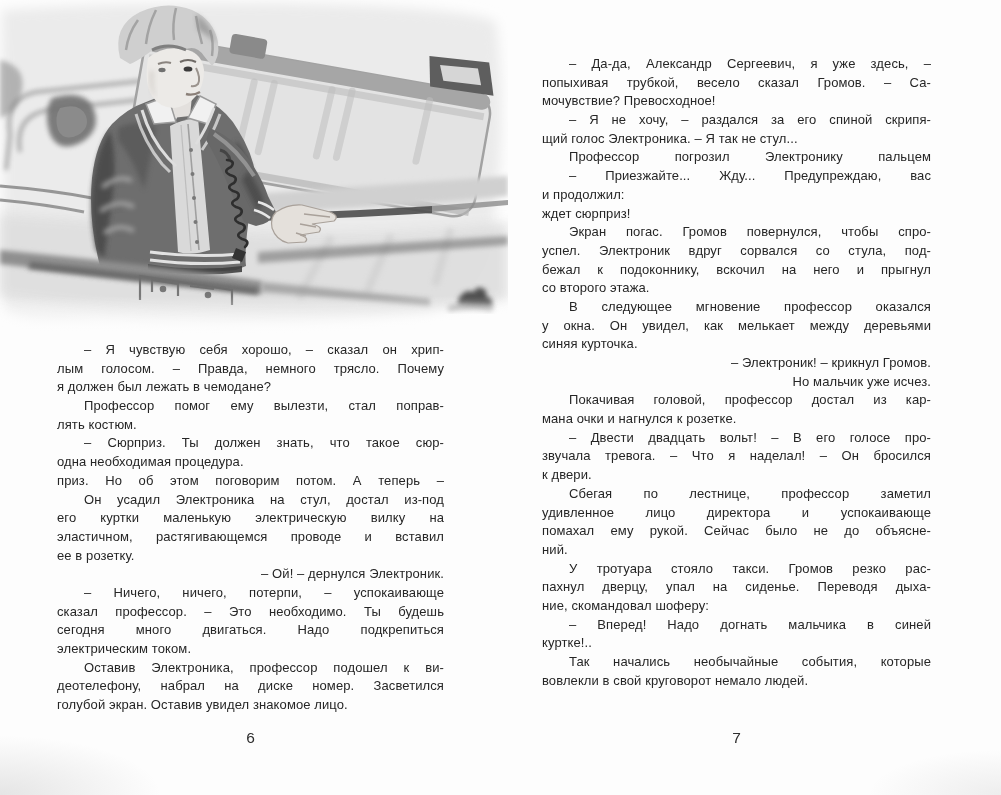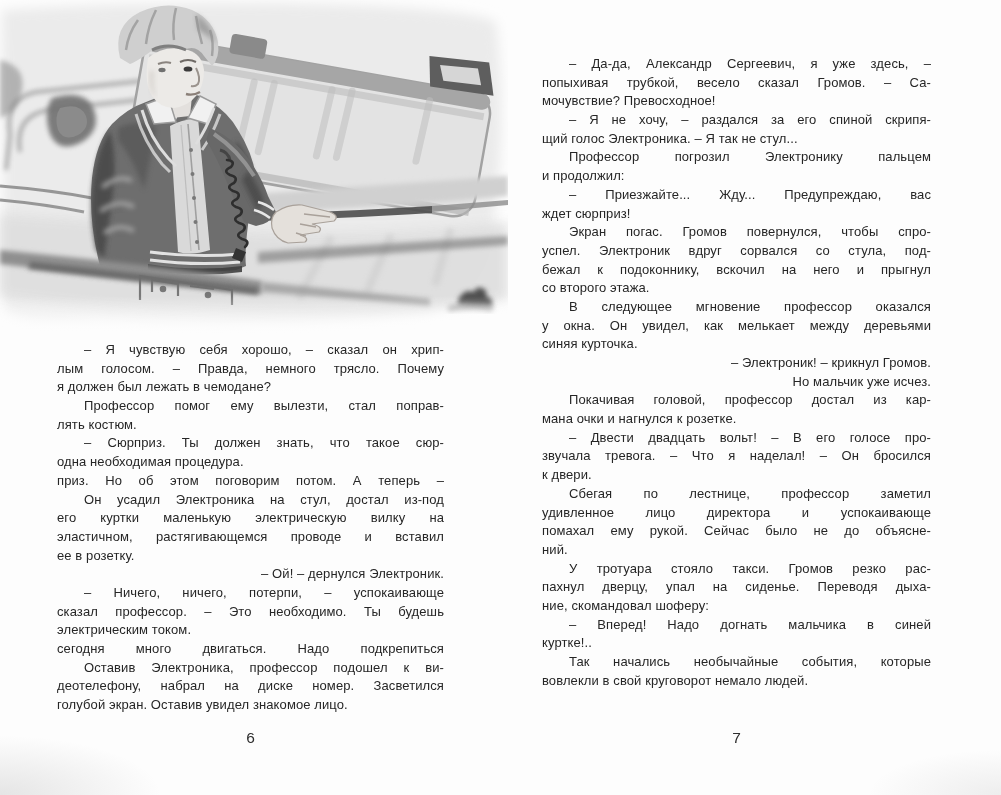--- a/index.html
+++ b/index.html
@@ -211,39 +211,39 @@
         <div class="line first fill">– Сюрприз. Ты должен знать, что такое сюр-</div>
         <div class="line">одна необходимая процедура.</div>
         <div class="line fill">приз. Но об этом поговорим потом. А теперь –</div>
         <div class="line first fill">Он усадил Электроника на стул, достал из-под</div>
         <div class="line fill">его куртки маленькую электрическую вилку на</div>
         <div class="line fill">эластичном, растягивающемся проводе и вставил</div>
         <div class="line">ее в розетку.</div>
         <div class="line first">– Ой! – дернулся Электроник.</div>
         <div class="line first fill">– Ничего, ничего, потерпи, – успокаивающе</div>
         <div class="line fill">сказал профессор. – Это необходимо. Ты будешь</div>
+        <div class="line fill">сегодня много двигаться. Надо подкрепиться</div>
         <div class="line">электрическим током.</div>
-        <div class="line fill">сегодня много двигаться. Надо подкрепиться</div>
         <div class="line first fill">Оставив Электроника, профессор подошел к ви-</div>
         <div class="line fill">деотелефону, набрал на диске номер. Засветился</div>
         <div class="line">голубой экран. Оставив увидел знакомое лицо.</div>
       </div>
     <div class="page-number pn-left">6</div>
   </div>
 
   <div>
     <div class="text-block" id="right-text">
         <div class="line first fill">– Да-да, Александр Сергеевич, я уже здесь, –</div>
         <div class="line fill">попыхивая трубкой, весело сказал Громов. – Са-</div>
         <div class="line">мочувствие? Превосходное!</div>
         <div class="line first fill">– Я не хочу, – раздался за его спиной скрипя-</div>
         <div class="line">щий голос Электроника. – Я так не стул...</div>
         <div class="line first fill">Профессор погрозил Электронику пальцем</div>
+        <div class="line first fill">– Приезжайте... Жду... Предупреждаю, вас</div>
         <div class="line">и продолжил:</div>
-        <div class="line first fill">– Приезжайте... Жду... Предупреждаю, вас</div>
         <div class="line">ждет сюрприз!</div>
         <div class="line first fill">Экран погас. Громов повернулся, чтобы спро-</div>
         <div class="line fill">успел. Электроник вдруг сорвался со стула, под-</div>
         <div class="line fill">бежал к подоконнику, вскочил на него и прыгнул</div>
         <div class="line">со второго этажа.</div>
         <div class="line first fill">В следующее мгновение профессор оказался</div>
         <div class="line fill">у окна. Он увидел, как мелькает между деревьями</div>
         <div class="line">синяя курточка.</div>
         <div class="line first">– Электроник! – крикнул Громов.</div>
         <div class="line first">Но мальчик уже исчез.</div>

